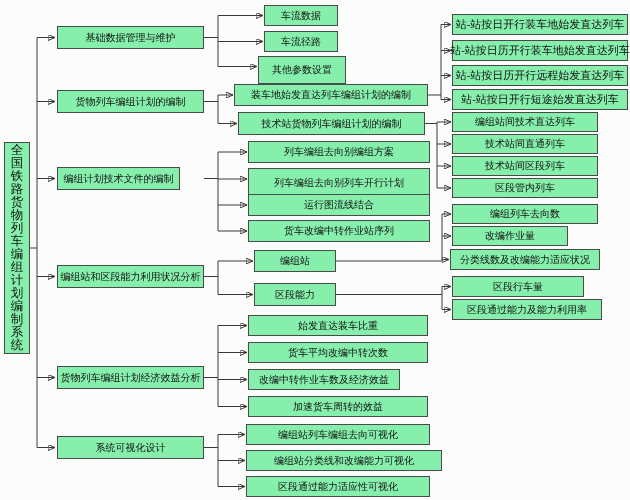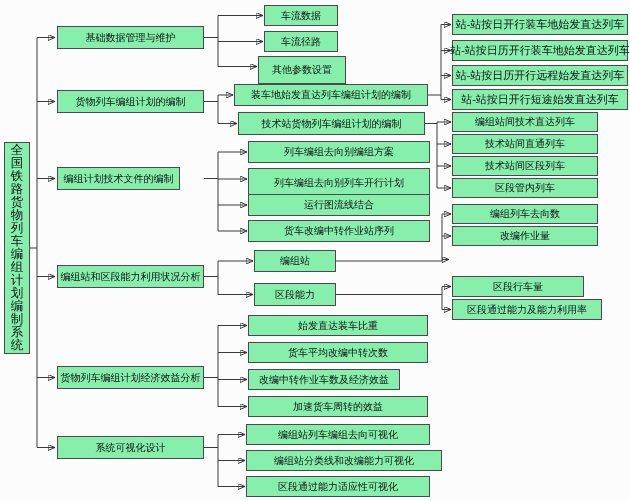--- a/index.html
+++ b/index.html
@@ -157,21 +157,22 @@
 
   <div class="node" style="left:248px;top:141px;width:182px;height:22px">列车编组去向别编组方案</div>
   <div class="node" style="left:248px;top:168px;width:182px;height:30px">列车编组去向别列车开行计划</div>
   <div class="node" style="left:248px;top:194px;width:182px;height:22px">运行图流线结合</div>
   <div class="node" style="left:248px;top:220px;width:182px;height:22px">货车改编中转作业站序列</div>
 
   <div class="node" style="left:254px;top:250px;width:82px;height:22px">编组站</div>
   <div class="node" style="left:254px;top:283px;width:82px;height:23px">区段能力</div>
 
   <div class="node" style="left:452px;top:204px;width:146px;height:20px">编组列车去向数</div>
-  <div class="node" style="left:452px;top:226px;width:146px;height:20px">改编作业量</div>
+  <div class="node" style="left:452px;top:226px;width:116px;height:20px">改编作业量</div>
+  <div class="node" style="left:450px;top:249px;width:150px;height:21px">分类线数及改编能力适应状况</div>
 
   <div class="node" style="left:452px;top:276px;width:132px;height:21px">区段行车量</div>
   <div class="node" style="left:452px;top:299px;width:150px;height:21px">区段通过能力及能力利用率</div>
 
   <div class="node" style="left:248px;top:315px;width:180px;height:21px">始发直达装车比重</div>
   <div class="node" style="left:248px;top:342px;width:180px;height:21px">货车平均改编中转次数</div>
   <div class="node" style="left:248px;top:369px;width:152px;height:21px">改编中转作业车数及经济效益</div>
   <div class="node" style="left:248px;top:396px;width:180px;height:21px">加速货车周转的效益</div>
 
   <div class="node" style="left:246px;top:424px;width:184px;height:21px">编组站列车编组去向可视化</div>

